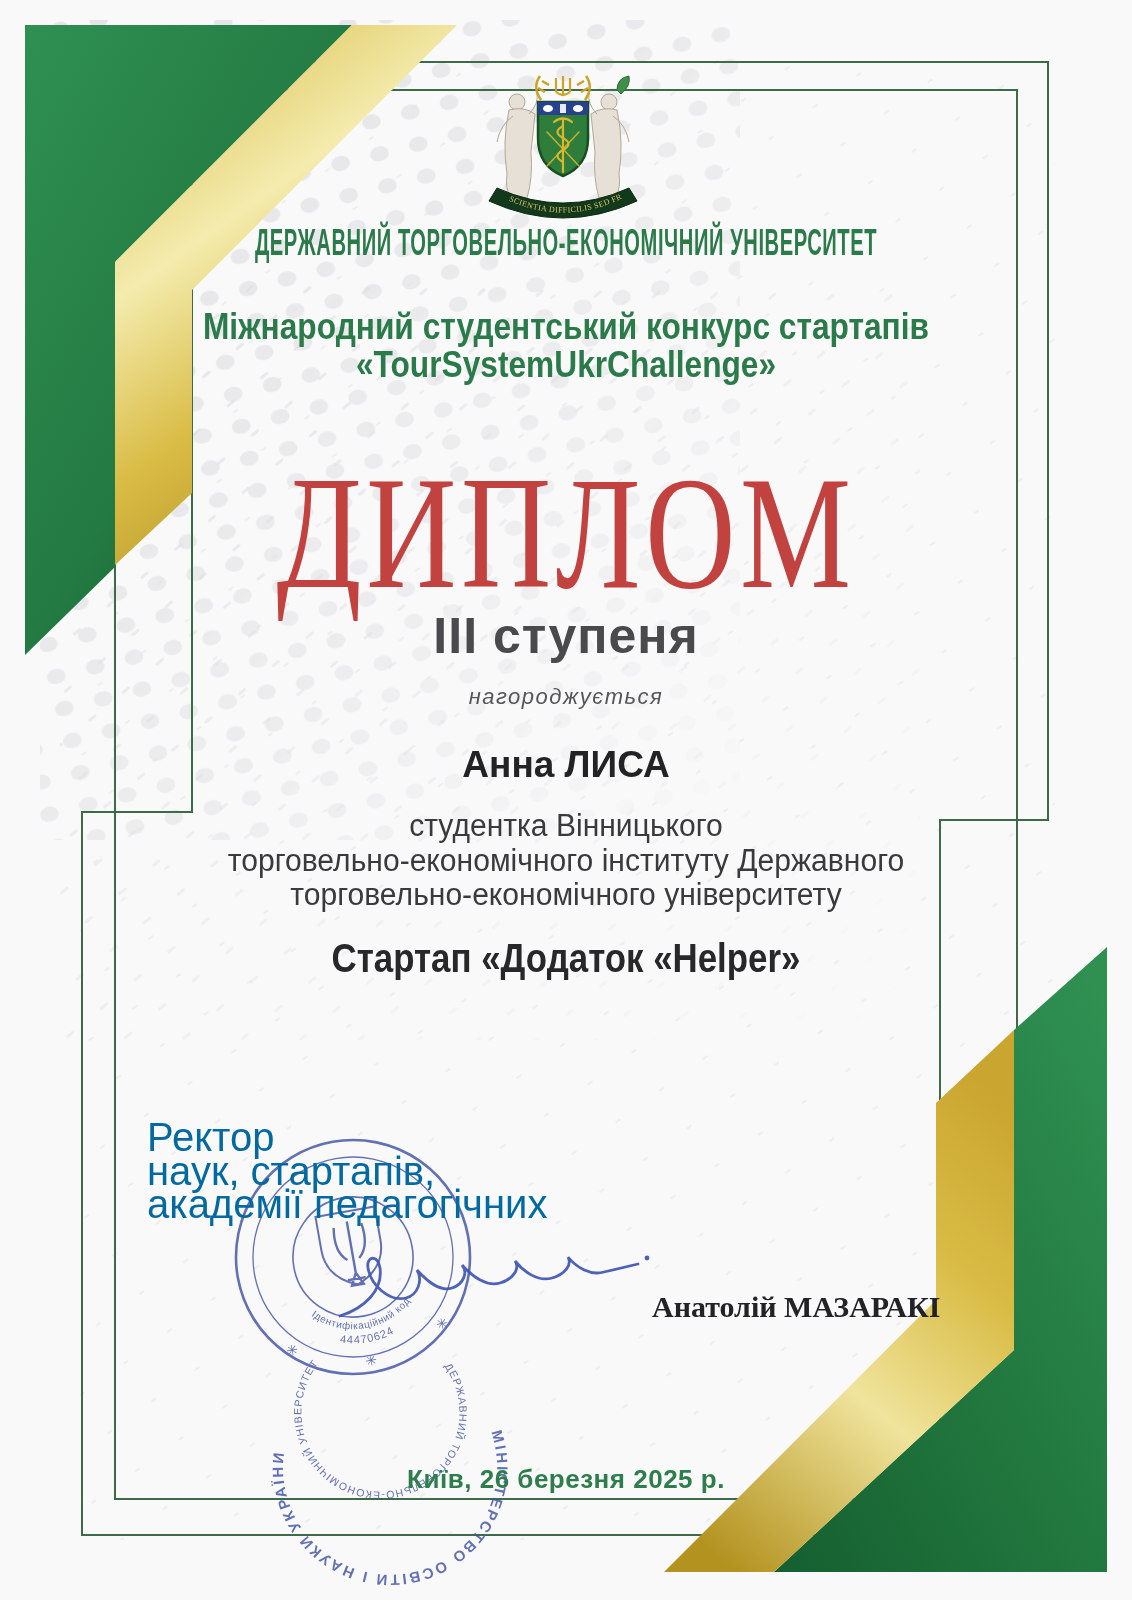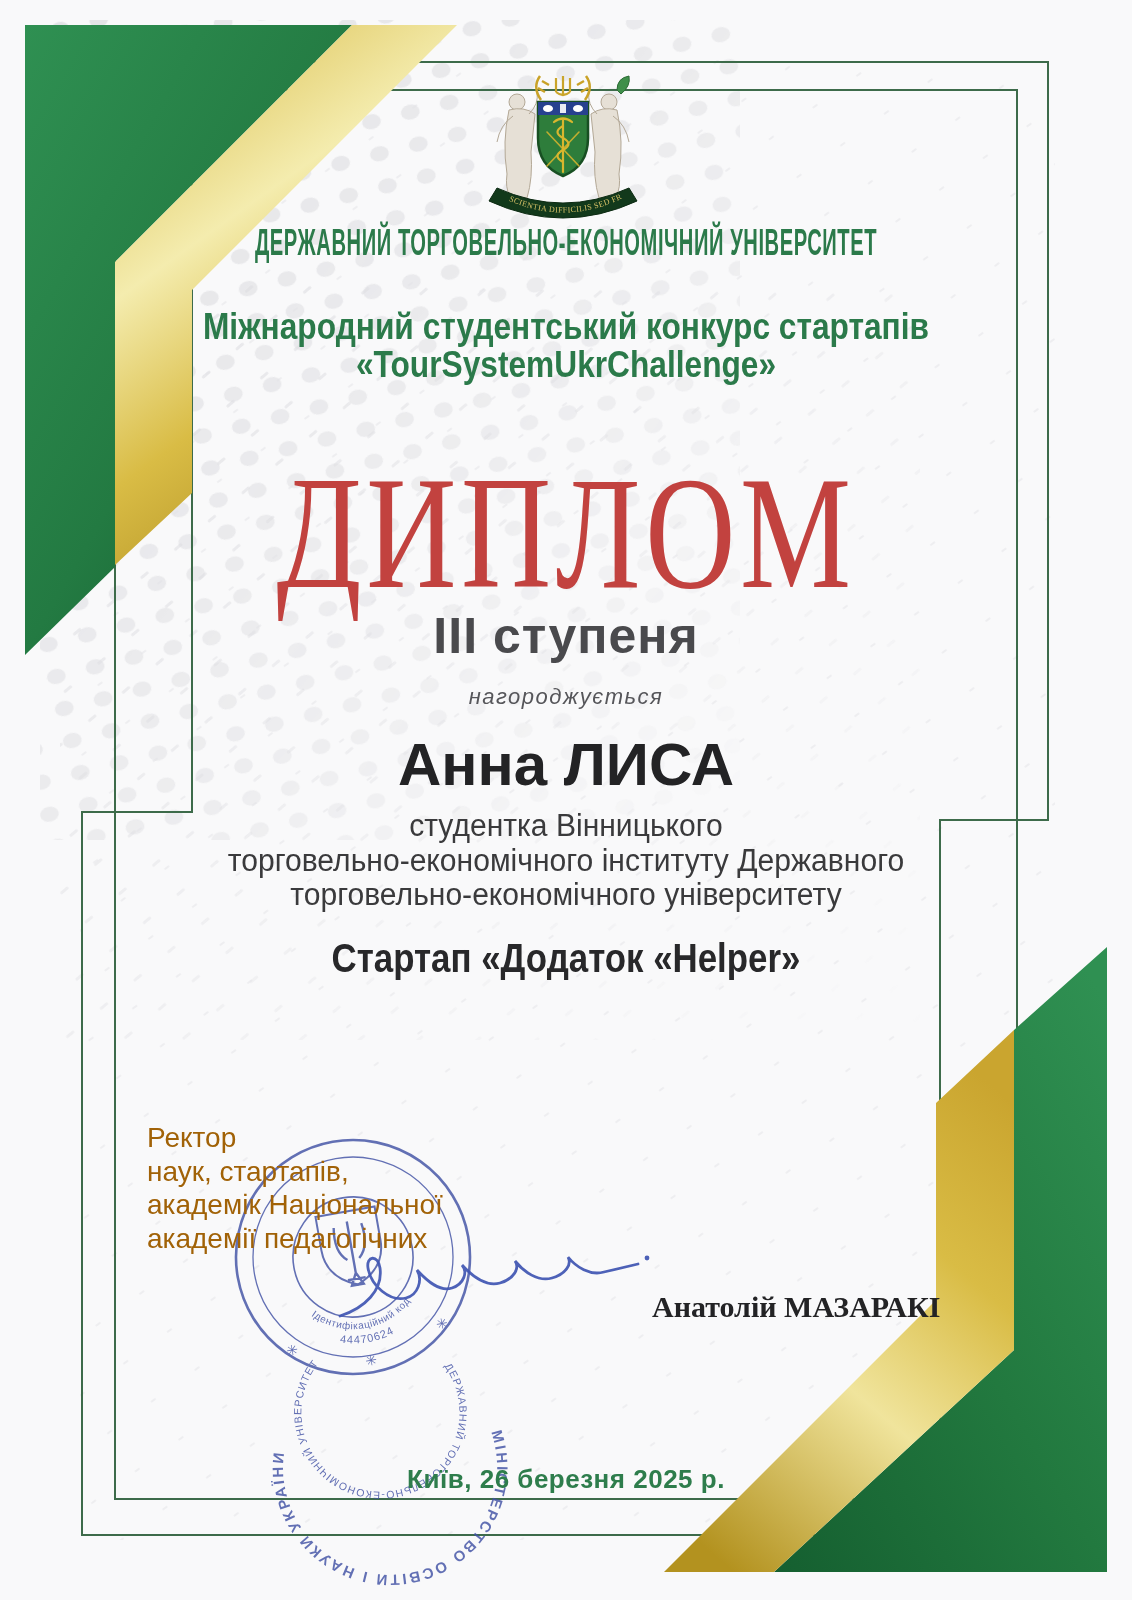--- a/index.html
+++ b/index.html
@@ -10,27 +10,27 @@
   .page svg.decor{position:absolute;left:0;top:0;z-index:1;}
   .t{position:absolute;left:0;width:1132px;text-align:center;z-index:5;}
   .university{top:222px;font-size:36px;font-weight:700;color:#2b7a4a;
     transform:scaleX(0.56);transform-origin:center top;white-space:nowrap;letter-spacing:1px;}
   .competition{top:308px;font-size:36px;font-weight:700;color:#2b7a4a;line-height:38px;
     transform:scaleX(0.88);transform-origin:center top;white-space:nowrap;}
   .diploma-title{top:458px;font-family:"Liberation Serif",serif;font-size:160px;line-height:150px;
     font-weight:400;color:#c2423f;letter-spacing:6px;transform:scaleX(0.78);transform-origin:center top;white-space:nowrap;}
   .degree{top:608px;font-size:50px;line-height:56px;font-weight:700;color:#4a4a4d;letter-spacing:1px;}
   .awarded{top:682px;font-size:22px;line-height:30px;font-style:italic;font-weight:400;color:#56565a;letter-spacing:1.5px;}
-  .recipient-name{top:742px;font-size:60px;line-height:46px;font-weight:700;color:#232325;}
+  .recipient-name{top:742px;font-size:37px;line-height:46px;font-weight:700;color:#232325;}
   .affiliation{top:809px;font-size:31px;line-height:34.5px;font-weight:400;color:#3a3a3c;
     transform:scaleX(0.97);transform-origin:center top;}
   .project{top:936px;font-size:41px;line-height:44px;font-weight:700;color:#28282a;
     transform:scaleX(0.85);transform-origin:center top;white-space:nowrap;}
-  .rector{position:absolute;left:147px;top:1121px;z-index:5;font-size:28px;line-height:33.5px;
-    font-weight:500;color:#a16207;text-align:left;}
+  .rector{position:absolute;left:147px;top:1121px;z-index:5;font-size:40px;line-height:33.5px;
+    font-weight:500;color:#0369a1;text-align:left;}
   .signatory-name{position:absolute;left:652px;top:1289px;z-index:5;font-size:30px;line-height:36px;
     font-weight:700;color:#232325;white-space:nowrap;font-family:Liberation Serif, serif;}
   .date-line{top:1450px;font-size:26px;line-height:30px;font-weight:700;color:#2e7d4c;letter-spacing:0.5px;margin-top:14px;}
 </style>
 </head>
 <body>
 
 <div class="page">
 
   <svg class="decor" width="1132" height="1600" viewBox="0 0 1132 1600">
@@ -204,21 +204,20 @@
     <div>студентка Вінницького</div>
     <div>торговельно-економічного інституту Державного</div>
     <div>торговельно-економічного університету</div>
   </div>
 
   <div class="t project">Стартап «Додаток «Helper»</div>
 
   <div class="rector">
     <div>Ректор</div>
     <div>наук, стартапів,</div>
-    <div>академік Національної</div>
     <div>академії педагогічних</div>
   </div>
 
   <div class="signatory-name">Анатолій МАЗАРАКІ</div>
 
   <div class="t date-line">Київ, 26 березня 2025 р.</div>
 
 </div>
 
 </body></html>

